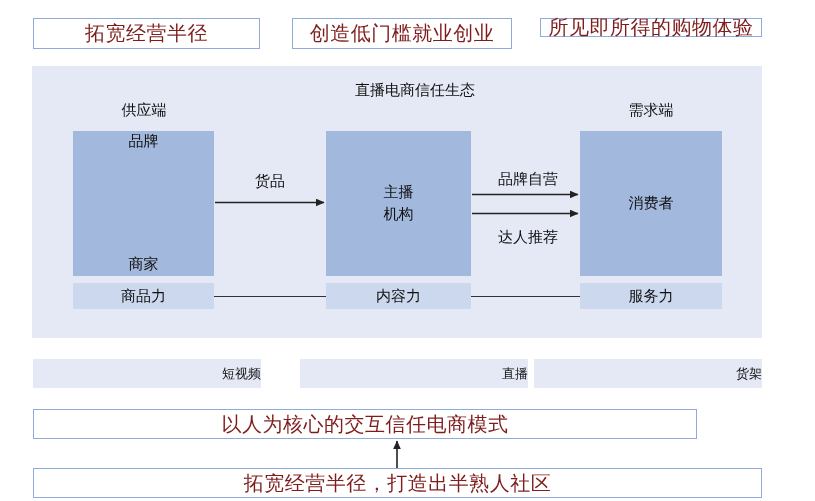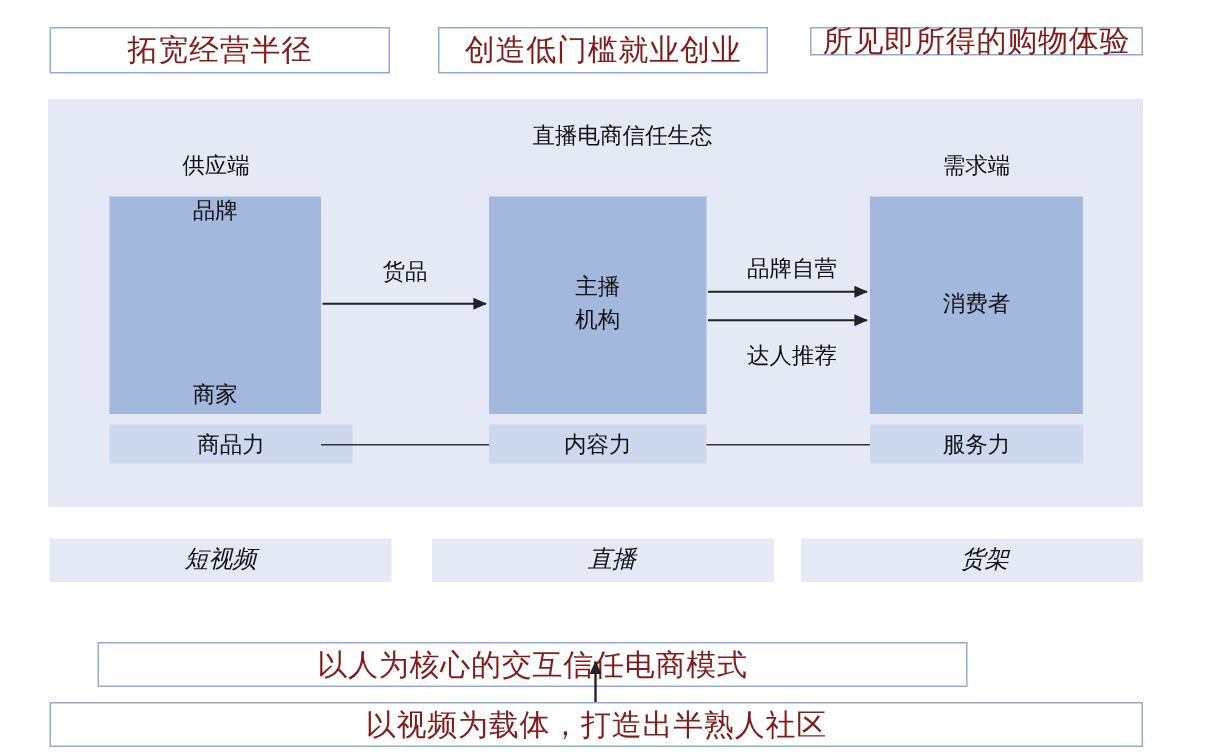--- a/index.html
+++ b/index.html
@@ -67,24 +67,23 @@
     color: #111111;
   }
 
   
   .chan-bar {
     position: absolute;
     box-sizing: border-box;
     background: #e4e9f5;
     display: flex;
     align-items: center;
-    justify-content: center;
-    font-size: 16px;
-    color: #111111;
-    font-style: italic;
+    justify-content: flex-end;
+    font-size: 13px;
+    color: #111111;
   }
 
   
   .flabel {
     position: absolute;
     font-size: 15px;
     color: #111111;
     white-space: nowrap;
   }
   .flabel.centered {
@@ -142,49 +141,49 @@
   </div>
 
   <div class="entity" style="left:580px; top:131px; width:142px; height:145px;">
     <span>消费者</span>
   </div>
 
   <div class="flabel centered" style="left:224px; top:172px; width:92px;">货品</div>
   <div class="flabel centered" style="left:481px; top:170px; width:94px;">品牌自营</div>
   <div class="flabel centered" style="left:481px; top:228px; width:94px;">达人推荐</div>
 
-  <div class="cap-bar" style="left:73px; top:283px; width:162px; height:26px;">
+  <div class="cap-bar" style="left:73px; top:283px; width:141px; height:26px;">
     <span>商品力</span>
   </div>
   <div class="cap-bar" style="left:326px; top:283px; width:145px; height:26px;text-align:center;">
     <span>内容力</span>
   </div>
   <div class="cap-bar" style="left:580px; top:283px; width:142px; height:26px;">
     <span>服务力</span>
   </div>
 
   <div class="hline" style="left:214px; top:296px; width:112px;"></div>
   <div class="hline" style="left:471px; top:296px; width:109px;"></div>
 
   <div class="chan-bar" style="left:33px; top:359px; width:228px; height:29px;">
     <span>短视频</span>
   </div>
-  <div class="chan-bar" style="left:288px; top:359px; width:228px; height:29px;padding-left:12px;">
+  <div class="chan-bar" style="left:300px; top:359px; width:228px; height:29px;padding-left:12px;">
     <span>直播</span>
   </div>
   <div class="chan-bar" style="left:534px; top:359px; width:228px; height:29px;padding-left:17px;">
     <span>货架</span>
   </div>
 
-  <div class="obox" style="left:33px; top:428px; width:580px; height:30px;margin-left:32px;">
+  <div class="obox" style="left:33px; top:409px; width:664px; height:30px;">
     <span>以人为核心的交互信任电商模式</span>
   </div>
 
   <div class="obox" style="left:33px; top:468px; width:729px; height:30px;">
-    <span>以视频为载体，打造出半熟人社区</span>
+    <span>拓宽经营半径，打造出半熟人社区</span>
   </div>
 
   <svg class="arrow-layer" viewBox="0 0 815 501" xmlns="http://www.w3.org/2000/svg">
     <defs>
       <marker id="ah" markerWidth="9" markerHeight="8" refX="8.4" refY="4" orient="auto" markerUnits="userSpaceOnUse">
         <path d="M0,0 L9,4 L0,8 z" fill="#222222"></path>
       </marker>
       <marker id="ahu" markerWidth="9" markerHeight="8" refX="8.4" refY="4" orient="auto" markerUnits="userSpaceOnUse">
         <path d="M0,0 L9,4 L0,8 z" fill="#222222"></path>
       </marker>

